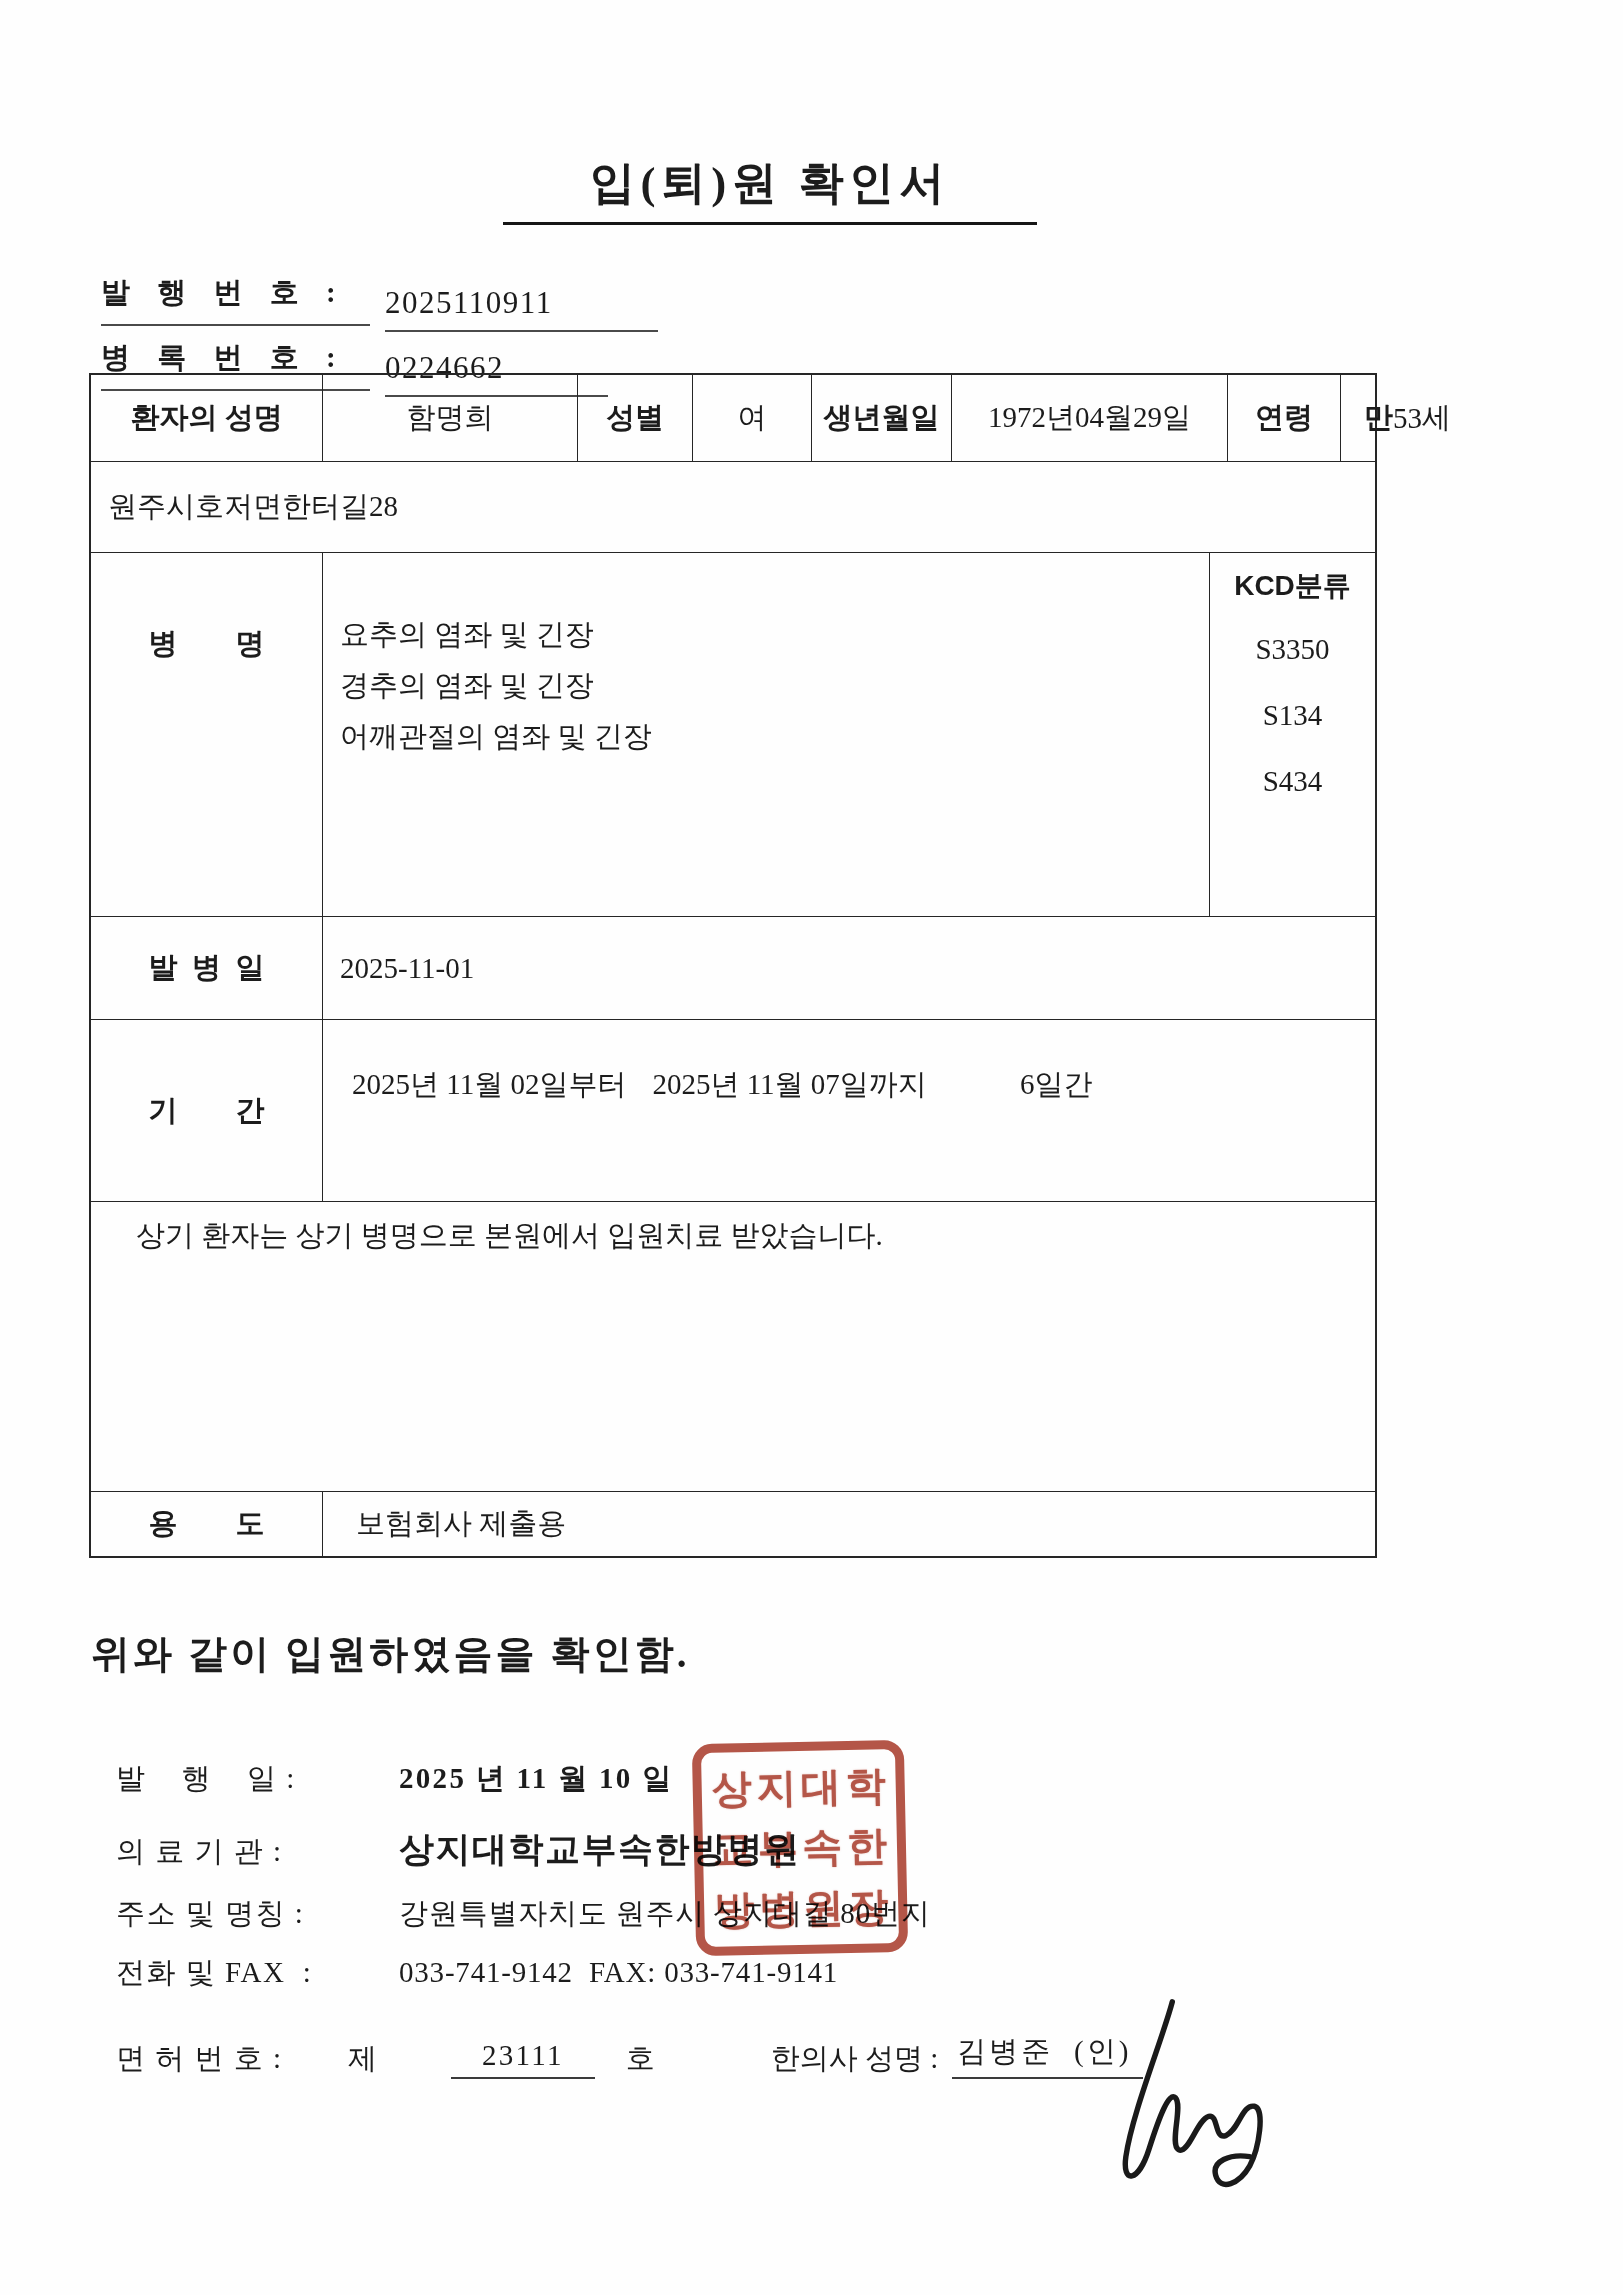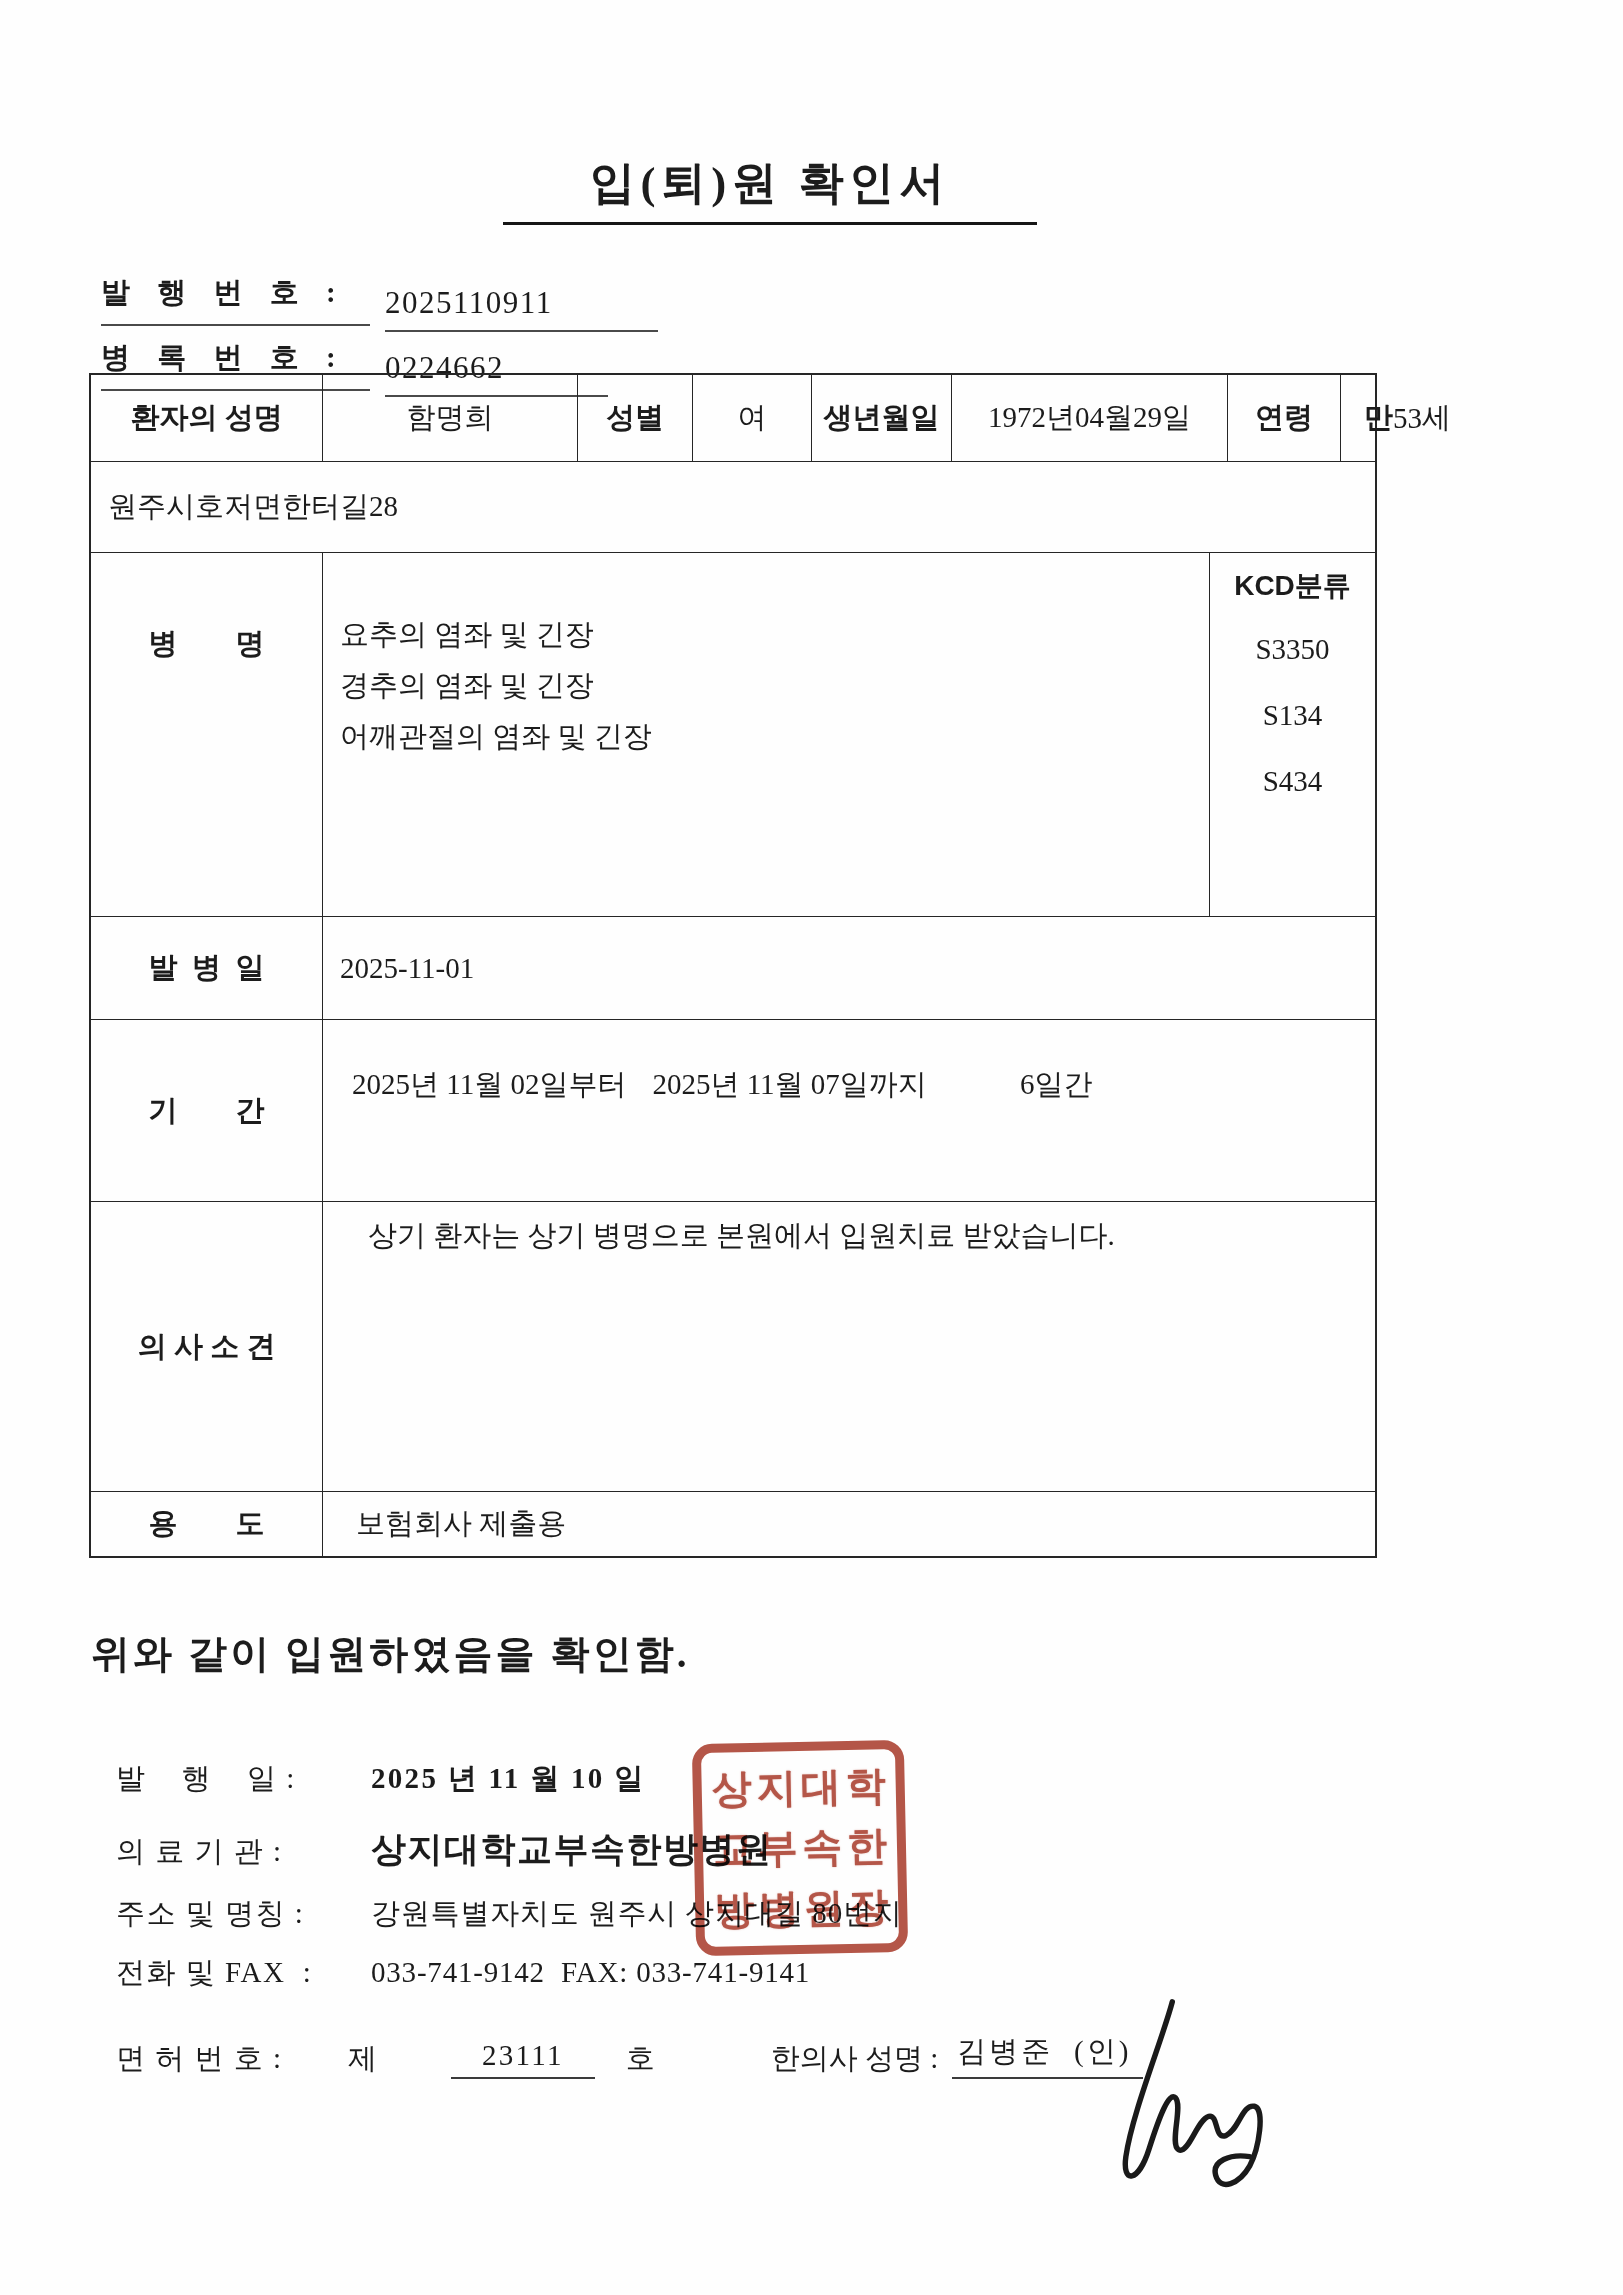--- a/index.html
+++ b/index.html
@@ -71,21 +71,21 @@
   .dlabel-top{align-items:flex-start;padding-top:71px;}
 
   
   .confirm-line{
     left:91px;top:1627px;font-size:39px;font-weight:bold;letter-spacing:3.1px;
   }
 
   
   .issue-line{left:116px;font-size:29px;display:flex;align-items:baseline;}
   .ilabel{display:inline-block;width:255px;white-space:pre;letter-spacing:1.5px;}
-  .ival{white-space:pre;letter-spacing:0.8px;}
+  .ival{white-space:pre;letter-spacing:0.8px;margin-left:28px;}
   .ival.bold-date{font-weight:700;letter-spacing:2.3px;}
   .ival.bold-org{
     font-family:"Liberation Sans","DejaVu Sans",sans-serif;
     font-weight:bold;font-size:35px;letter-spacing:1.5px;
   }
   .license-line{left:116px;top:2032px;font-size:29px;display:flex;align-items:flex-end;}
   .license-no{
     display:inline-block;margin-left:74px;padding:0 31px 4.6px 31px;
     border-bottom:2.3px solid #3a3a3a;letter-spacing:2.3px;
   }
@@ -174,21 +174,20 @@
     <div class="cell period-value" style="flex:1;">
       <span class="pre">2025년 11월 02일부터</span>
       <span class="gap-s"></span>
       <span class="pre">2025년 11월 07일까지</span>
       <span class="gap-l"></span>
       <span class="pre">6일간</span>
     </div>
   </div>
 
   <div class="trow" style="height:290px;">
-    <div class="cell lab" style="flex:0 0 232px;">의 사 소 견</div>
     <div class="cell opinion-value" style="flex:1;">상기 환자는 상기 병명으로 본원에서 입원치료 받았습니다.</div>
   </div>
 
   <div class="trow">
     <div class="cell lab" style="flex:0 0 232px;">용        도</div>
     <div class="cell vleft" style="flex:1;padding-left:33px;">보험회사 제출용</div>
   </div>
 </div>
 
 <div class="abs confirm-line">위와 같이 입원하였음을 확인함.</div>

